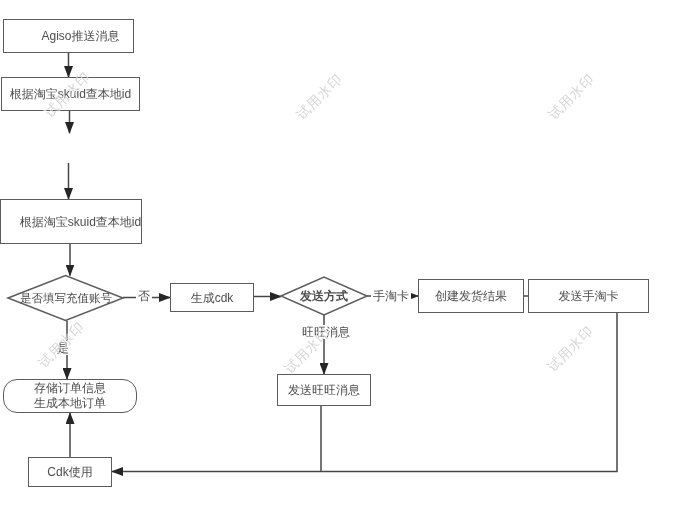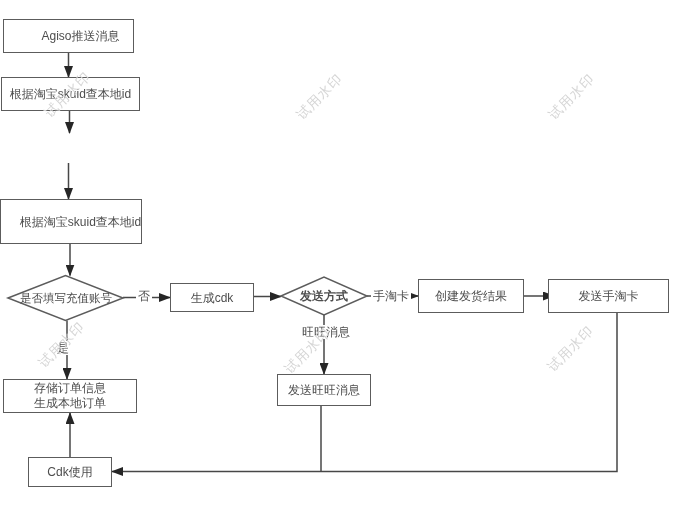--- a/index.html
+++ b/index.html
@@ -24,21 +24,21 @@
     display: flex;
     align-items: center;
     justify-content: center;
     text-align: center;
     font-size: 12px;
     line-height: 14px;
     color: #4d4d4d;
     z-index: 2;
     white-space: nowrap;
   }
-  .node.two-line { flex-direction: column; line-height: 15px; }
+  .node.two-line { flex-direction: column; line-height: 15px; border-radius: 14px; }
   .diamond-label {
     position: absolute;
     display: flex;
     align-items: center;
     justify-content: center;
     text-align: center;
     color: #4d4d4d;
     z-index: 3;
     white-space: nowrap;
     pointer-events: none;
@@ -112,21 +112,21 @@
   </div>
 
   <div class="node" style="left:170px; top:283px; width:84px; height:29px;text-align:right;">
     <span>生成cdk</span>
   </div>
 
   <div class="node" style="left:418px; top:279px; width:106px; height:34px;">
     <span>创建发货结果</span>
   </div>
 
-  <div class="node" style="left:548px; top:279px; width:121px; height:34px;">
+  <div class="node" style="left:528px; top:279px; width:121px; height:34px;">
     <span>发送手淘卡</span>
   </div>
 
   <div class="node two-line" style="left:3px; top:379px; width:134px; height:34px;">
     <span>存储订单信息</span>
     <span>生成本地订单</span>
   </div>
 
   <div class="node" style="left:277px; top:374px; width:94px; height:32px;">
     <span>发送旺旺消息</span>

